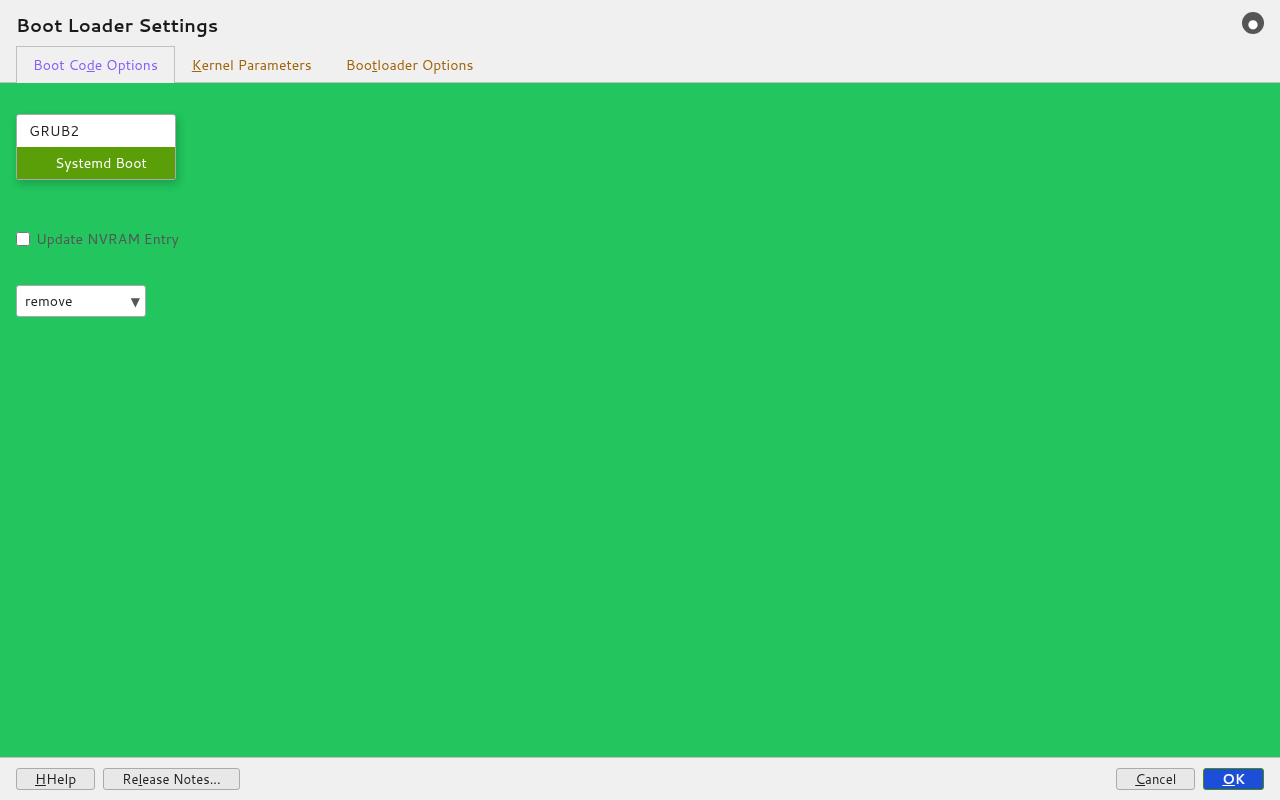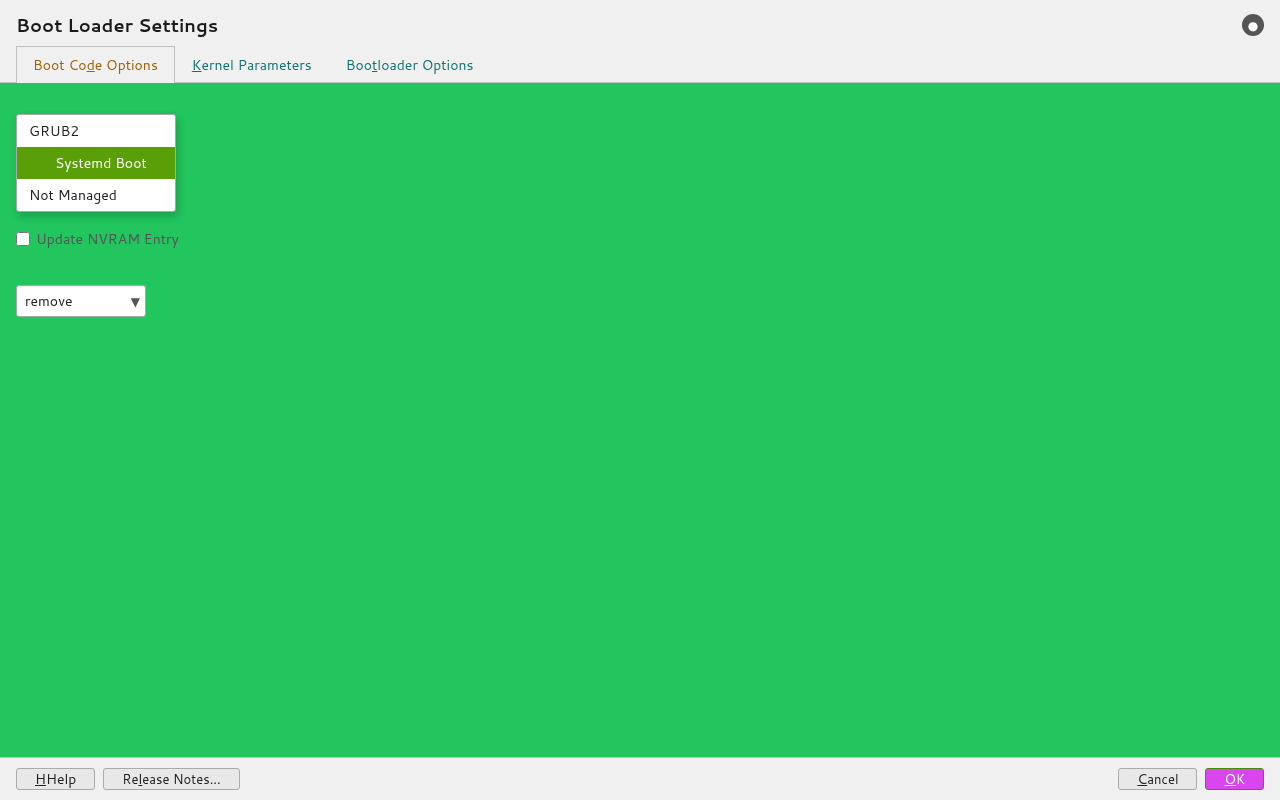--- a/index.html
+++ b/index.html
@@ -23,21 +23,20 @@
       background: #f0f0f0;
       width: 1280px;
       height: 800px;
       display: flex;
       flex-direction: column;
       position: relative;
     }
 
     .title-bar {
       display: flex;
-      align-items: center;
       justify-content: space-between;
       padding: 12px 16px 8px 16px;
       background: #f0f0f0;
     }
 
     .title-bar-title {
       font-size: 18px;
       font-weight: bold;
       color: #1a1a1a;
     }
@@ -61,29 +60,29 @@
       padding: 0 16px;
       background: #f0f0f0;
     }
 
     .tab {
       padding: 8px 16px;
       cursor: pointer;
       border: 1px solid transparent;
       border-bottom: none;
       margin-bottom: -1px;
-      color: #0f766e;
+      color: #a16207;
       background: transparent;
     }
 
     .tab.active {
       background: #f0f0f0;
       border-color: #c0c0c0;
       border-bottom-color: #f0f0f0;
-      color: #a16207;
+      color: #8b5cf6;
     }
 
     .tab-underline {
       text-decoration: underline;
     }
 
     .content {
       flex: 1;
       padding: 16px;
       position: relative;
@@ -176,24 +175,24 @@
       padding: 0 18px;
       border: 1px solid #aaa;
       border-radius: 3px;
       background: #e8e8e8;
       cursor: pointer;
       font-size: 13px;
       color: #222;
     }
 
     .btn-ok {
-      background: #d946ef;
+      background: #1d4ed8;
       color: white;
       border-color: #4a8a06;
-      font-weight: normal;
+      font-weight: bold;
     }
 
     .underline {
       text-decoration: underline;
     }
 
     
     .bootloader-type-section {
       position: relative;
       margin-bottom: 8px;
@@ -236,21 +235,20 @@
   </div>
 
   <div class="content">
 
     <div class="bootloader-type-section">
       <div class="bootloader-dropdown-wrap">
         
         <div class="dropdown-popup">
           <div class="dropdown-item">GRUB2</div>
           <div class="dropdown-item selected">Systemd Boot</div>
-          <div class="dropdown-item">Not Managed</div>
         </div>
       </div>
     </div>
 
     <div class="section-row" style="margin-top: 110px;">
       <input type="checkbox" class="checkbox-input" style="">
       <span>Update NVRAM Entry</span>
     </div>
 
     <div style="margin-top: 30px;">

